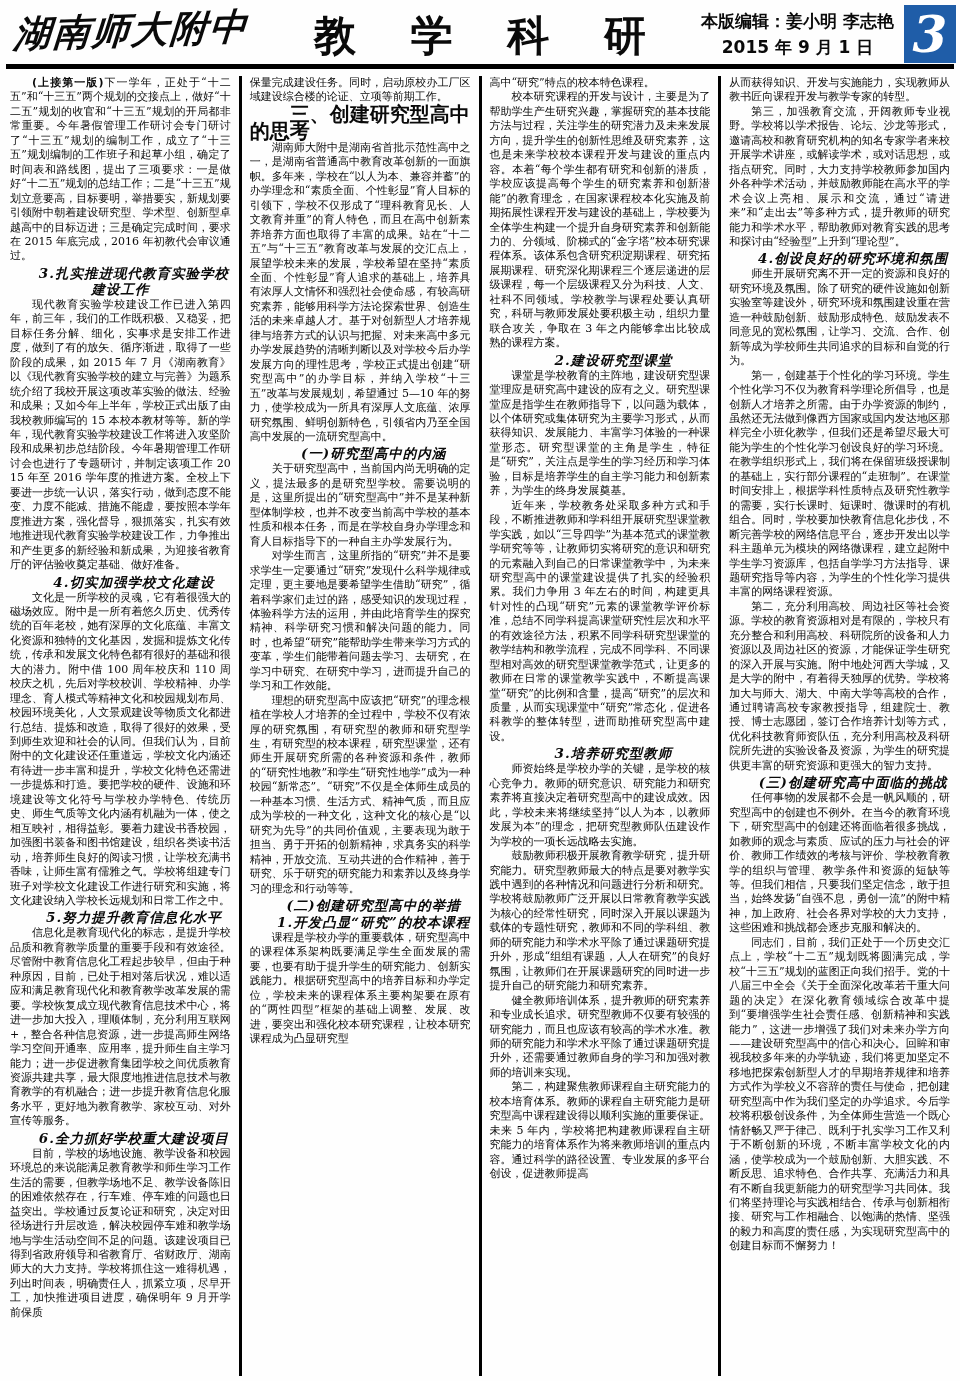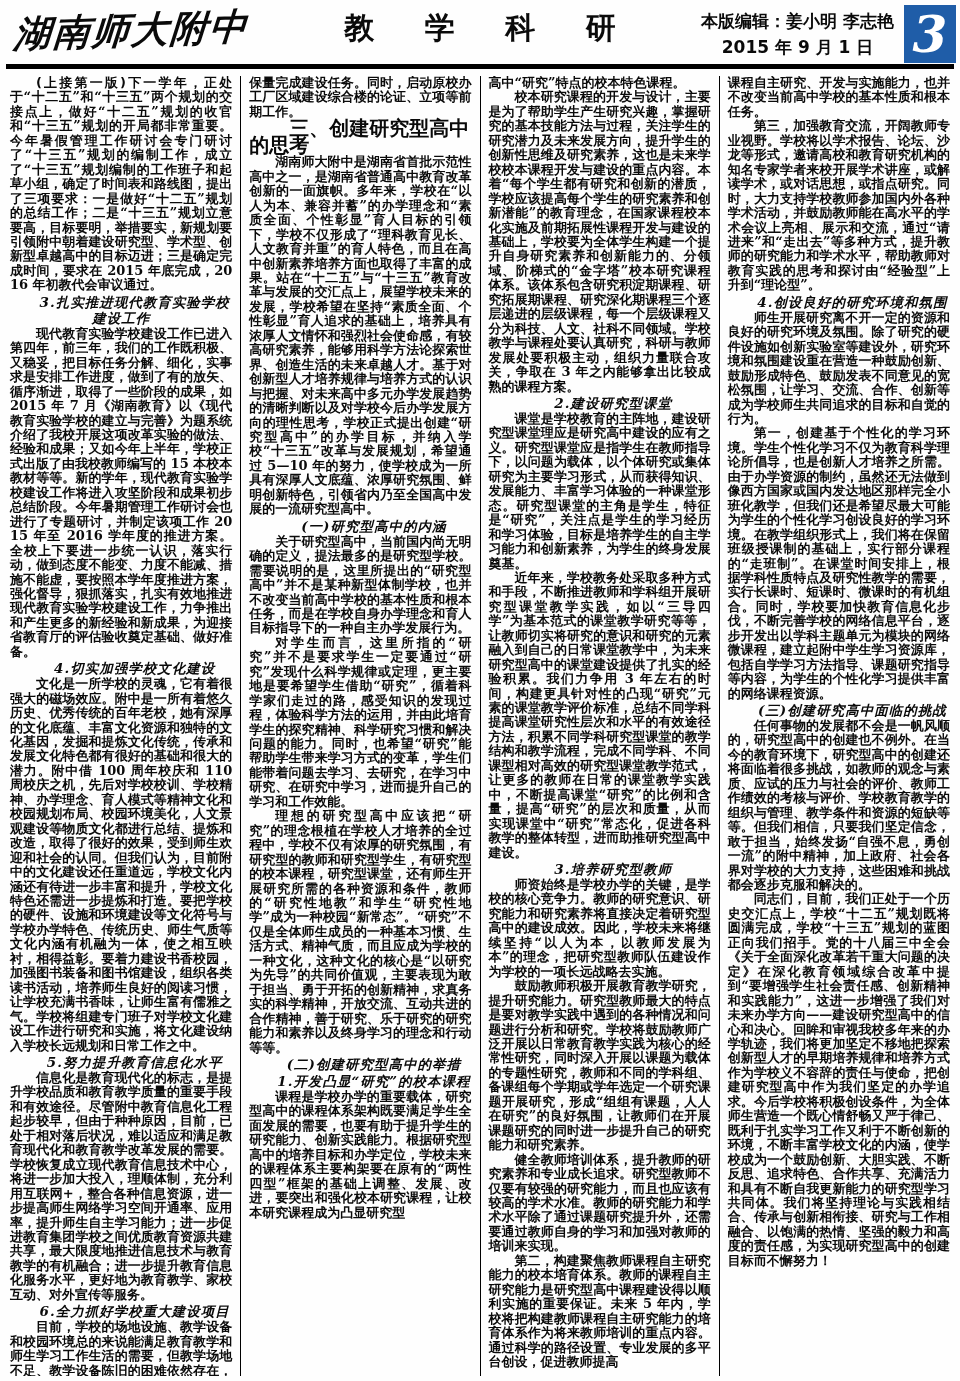--- a/index.html
+++ b/index.html
@@ -11,21 +11,21 @@
   
   .header{position:relative;height:64px;padding:0 8px;}
   .masthead-logo{
     position:absolute;left:14px;top:6px;
     font-size:37px;font-weight:bold;font-style:italic;
     transform:skewX(-6deg) rotate(-2deg);
     letter-spacing:2px;white-space:nowrap;
   }
   .section-title{
     position:absolute;left:50%;transform:translateX(-50%);
-    top:8px;margin:0;font-size:30px;font-weight:900;
+    top:8px;margin:0;font-size:42px;font-weight:900;
     font-family:"DejaVu Sans", sans-serif;letter-spacing:20px;
     white-space:nowrap;text-indent:20px;
   }
   .header-right{
     position:absolute;right:66px;top:8px;text-align:center;
     font-family:"DejaVu Sans", sans-serif;font-weight:bold;
     font-size:17px;line-height:26px;white-space:nowrap;
   }
   .page-number{
     position:absolute;right:4px;top:5px;width:52px;height:58px;
@@ -34,28 +34,27 @@
     font-family:"DejaVu Serif", serif;
   }
   .rule{height:5px;background:#000;margin:0 6px;}
   
   .columns{
     display:flex;margin:7px 8px 0;height:1300px;overflow:hidden;
   }
   .col{
     flex:1 1 0;padding:0 8px;overflow:hidden;
   }
-  .col + .col{border-left:1px solid #000000;}
+  .col + .col{border-left:3px solid #000000;}
   .col:first-child{padding-left:2px;}
   .col:last-child{padding-right:2px;}
   .para{
-    margin:0;font-size:13px;line-height:14.45px;
+    margin:0;font-size:11px;line-height:14.45px;
     text-align:justify;text-indent:2em;
     word-break:break-all;
-    font-weight:bold;
   }
   .para.cont{text-indent:0;}
   .para b{font-family:"DejaVu Sans", sans-serif;}
   .h-kai{
     margin:1px 0;font-size:13.5px;line-height:16px;
     font-weight:bold;font-style:italic;text-indent:2em;
     font-family:"DejaVu Serif", serif;letter-spacing:1px;text-align:center;
   }
   .h-bold{
     margin:1px 0;font-size:20px;line-height:17px;
@@ -105,29 +104,30 @@
         <p class="para">课程是学校办学的重要载体，研究型高中的课程体系架构既要满足学生全面发展的需要，也要有助于提升学生的研究能力、创新实践能力。根据研究型高中的培养目标和办学定位，学校未来的课程体系主要构架要在原有的“两性四型”框架的基础上调整、发展、改进，要突出和强化校本研究课程，让校本研究课程成为凸显研究型</p>
       </section>
     <section class="col">
         <p class="para cont">高中“研究”特点的校本特色课程。</p>
         <p class="para">校本研究课程的开发与设计，主要是为了帮助学生产生研究兴趣，掌握研究的基本技能方法与过程，关注学生的研究潜力及未来发展方向，提升学生的创新性思维及研究素养，这也是未来学校校本课程开发与建设的重点内容。本着“每个学生都有研究和创新的潜质，学校应该提高每个学生的研究素养和创新潜能”的教育理念，在国家课程校本化实施及前期拓展性课程开发与建设的基础上，学校要为全体学生构建一个提升自身研究素养和创新能力的、分领域、阶梯式的“金字塔”校本研究课程体系。该体系包含研究积淀期课程、研究拓展期课程、研究深化期课程三个逐层递进的层级课程，每一个层级课程又分为科技、人文、社科不同领域。学校教学与课程处要认真研究，科研与教师发展处要积极主动，组织力量联合攻关，争取在 3 年之内能够拿出比较成熟的课程方案。</p>
         <h4 class="h-kai">2.建设研究型课堂</h4>
         <p class="para">课堂是学校教育的主阵地，建设研究型课堂理应是研究高中建设的应有之义。研究型课堂应是指学生在教师指导下，以问题为载体，以个体研究或集体研究为主要学习形式，从而获得知识、发展能力、丰富学习体验的一种课堂形态。研究型课堂的主角是学生，特征是“研究”，关注点是学生的学习经历和学习体验，目标是培养学生的自主学习能力和创新素养，为学生的终身发展奠基。</p>
         <p class="para">近年来，学校教务处采取多种方式和手段，不断推进教师和学科组开展研究型课堂教学实践，如以“三导四学”为基本范式的课堂教学研究等等，让教师切实将研究的意识和研究的元素融入到自己的日常课堂教学中，为未来研究型高中的课堂建设提供了扎实的经验积累。我们力争用 3 年左右的时间，构建更具针对性的凸现“研究”元素的课堂教学评价标准，总结不同学科提高课堂研究性层次和水平的有效途径方法，积累不同学科研究型课堂的教学结构和教学流程，完成不同学科、不同课型相对高效的研究型课堂教学范式，让更多的教师在日常的课堂教学实践中，不断提高课堂“研究”的比例和含量，提高“研究”的层次和质量，从而实现课堂中“研究”常态化，促进各科教学的整体转型，进而助推研究型高中建设。</p>
         <h4 class="h-kai">3.培养研究型教师</h4>
         <p class="para">师资始终是学校办学的关键，是学校的核心竞争力。教师的研究意识、研究能力和研究素养将直接决定着研究型高中的建设成效。因此，学校未来将继续坚持“以人为本，以教师发展为本”的理念，把研究型教师队伍建设作为学校的一项长远战略去实施。</p>
-        <p class="para">鼓励教师积极开展教育教学研究，提升研究能力。研究型教师最大的特点是要对教学实践中遇到的各种情况和问题进行分析和研究。学校将鼓励教师广泛开展以日常教育教学实践为核心的经常性研究，同时深入开展以课题为载体的专题性研究，教师和不同的学科组、备课组每个学期或学年选定一个研究课题开展研究，形成“组组有课题，人人在研究”的良好氛围，让教师们在开展课题研究的同时进一步提升自己的研究能力和研究素养。</p>
+        <p class="para">鼓励教师积极开展教育教学研究，提升研究能力。研究型教师最大的特点是要对教学实践中遇到的各种情况和问题进行分析和研究。学校将鼓励教师广泛开展以日常教育教学实践为核心的经常性研究，同时深入开展以课题为载体的专题性研究，教师和不同的学科组、教师的研究能力和学术水平除了通过课题研究提升外，形成“组组有课题，人人在研究”的良好氛围，让教师们在开展课题研究的同时进一步提升自己的研究能力和研究素养。</p>
         <p class="para">健全教师培训体系，提升教师的研究素养和专业成长追求。研究型教师不仅要有较强的研究能力，而且也应该有较高的学术水准。教师的研究能力和学术水平除了通过课题研究提升外，还需要通过教师自身的学习和加强对教师的培训来实现。</p>
         <p class="para">第二，构建聚焦教师课程自主研究能力的校本培育体系。教师的课程自主研究能力是研究型高中课程建设得以顺利实施的重要保证。未来 5 年内，学校将把构建教师课程自主研究能力的培育体系作为将来教师培训的重点内容。通过科学的路径设置、专业发展的多平台创设，促进教师提高</p>
       </section>
     <section class="col">
-        <p class="para cont">课程自主研究、开发与实施能力，也并不改变当前高中学校的基本性质和根本任务。</p>
+        <p class="para cont">从而获得知识、开发与实施能力，实现教师从教书匠向课程开发与教学专家的转型。</p>
         <p class="para">第三，加强教育交流，开阔教师专业视野。学校将以学术报告、论坛、沙龙等形式，邀请高校和教育研究机构的知名专家学者来校开展学术讲座，或解读学术，或对话思想，或指点研究。同时，大力支持学校教师参加国内外各种学术活动，并鼓励教师能在高水平的学术会议上亮相、展示和交流，通过“请进来”和“走出去”等多种方式，提升教师的研究能力和学术水平，帮助教师对教育实践的思考和探讨由“经验型”上升到“理论型”。</p>
         <h4 class="h-kai">4.创设良好的研究环境和氛围</h4>
         <p class="para">师生开展研究离不开一定的资源和良好的研究环境及氛围。除了研究的硬件设施如创新实验室等建设外，研究环境和氛围建设重在营造一种鼓励创新、鼓励形成特色、鼓励发表不同意见的宽松氛围，让学习、交流、合作、创新等成为学校师生共同追求的目标和自觉的行为。</p>
         <p class="para">第一，创建基于个性化的学习环境。学生个性化学习不仅为教育科学理论所倡导，也是创新人才培养之所需。由于办学资源的制约，虽然还无法做到像西方国家或国内发达地区那样完全小班化教学，但我们还是希望尽最大可能为学生的个性化学习创设良好的学习环境。在教学组织形式上，我们将在保留班级授课制的基础上，实行部分课程的“走班制”。在课堂时间安排上，根据学科性质特点及研究性教学的需要，实行长课时、短课时、微课时的有机组合。同时，学校要加快教育信息化步伐，不断完善学校的网络信息平台，逐步开发出以学科主题单元为模块的网络微课程，建立起附中学生学习资源库，包括自学学习方法指导、课题研究指导等内容，为学生的个性化学习提供丰富的网络课程资源。</p>
+        <p class="para">第二，充分利用高校、周边社区等社会资源。学校的教育资源相对是有限的，学校只有充分整合和利用高校、科研院所的设备和人力资源以及周边社区的资源，才能保证学生研究的深入开展与实施。附中地处河西大学城，又是大学的附中，有着得天独厚的优势。学校将加大与师大、湖大、中南大学等高校的合作，通过聘请高校专家教授指导，组建院士、教授、博士志愿团，签订合作培养计划等方式，优化科技教育师资队伍，充分利用高校及科研院所先进的实验设备及资源，为学生的研究提供更丰富的研究资源和更强大的智力支持。</p>
         <h4 class="h-kai">(三)创建研究高中面临的挑战</h4>
         <p class="para">任何事物的发展都不会是一帆风顺的，研究型高中的创建也不例外。在当今的教育环境下，研究型高中的创建还将面临着很多挑战，如教师的观念与素质、应试的压力与社会的评价、教师工作绩效的考核与评价、学校教育教学的组织与管理、教学条件和资源的短缺等等。但我们相信，只要我们坚定信念，敢于担当，始终发扬“自强不息，勇创一流”的附中精神，加上政府、社会各界对学校的大力支持，这些困难和挑战都会逐步克服和解决的。</p>
         <p class="para">同志们，目前，我们正处于一个历史交汇点上，学校“十二五”规划既将圆满完成，学校“十三五”规划的蓝图正向我们招手。党的十八届三中全会《关于全面深化改革若干重大问题的决定》在深化教育领域综合改革中提到“要增强学生社会责任感、创新精神和实践能力”，这进一步增强了我们对未来办学方向——建设研究型高中的信心和决心。回眸和审视我校多年来的办学轨迹，我们将更加坚定不移地把探索创新型人才的早期培养规律和培养方式作为学校义不容辞的责任与使命，把创建研究型高中作为我们坚定的办学追求。今后学校将积极创设条件，为全体师生营造一个既心情舒畅又严于律己、既利于扎实学习工作又利于不断创新的环境，不断丰富学校文化的内涵，使学校成为一个鼓励创新、大胆实践、不断反思、追求特色、合作共享、充满活力和具有不断自我更新能力的研究型学习共同体。我们将坚持理论与实践相结合、传承与创新相衔接、研究与工作相融合、以饱满的热情、坚强的毅力和高度的责任感，为实现研究型高中的创建目标而不懈努力！</p>
       </section>
   </main>
 
 </div>
 
 </body></html>

